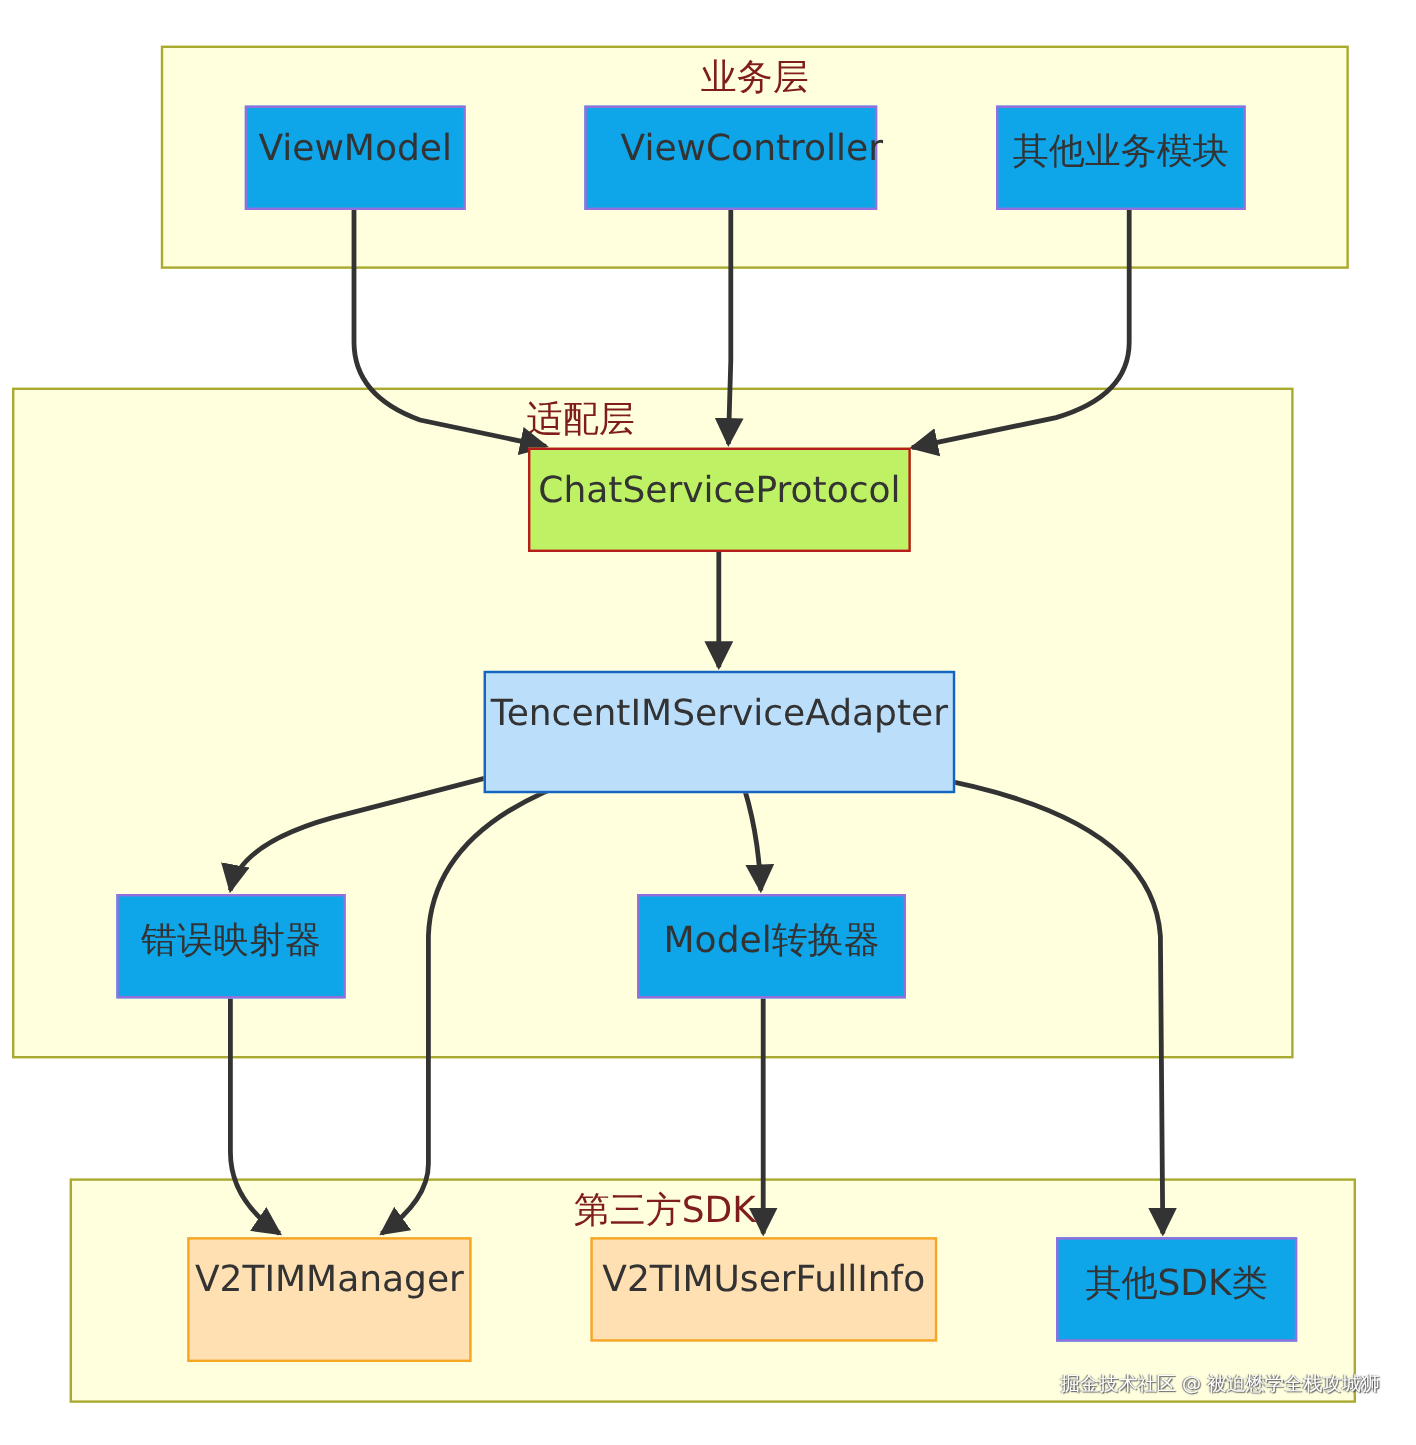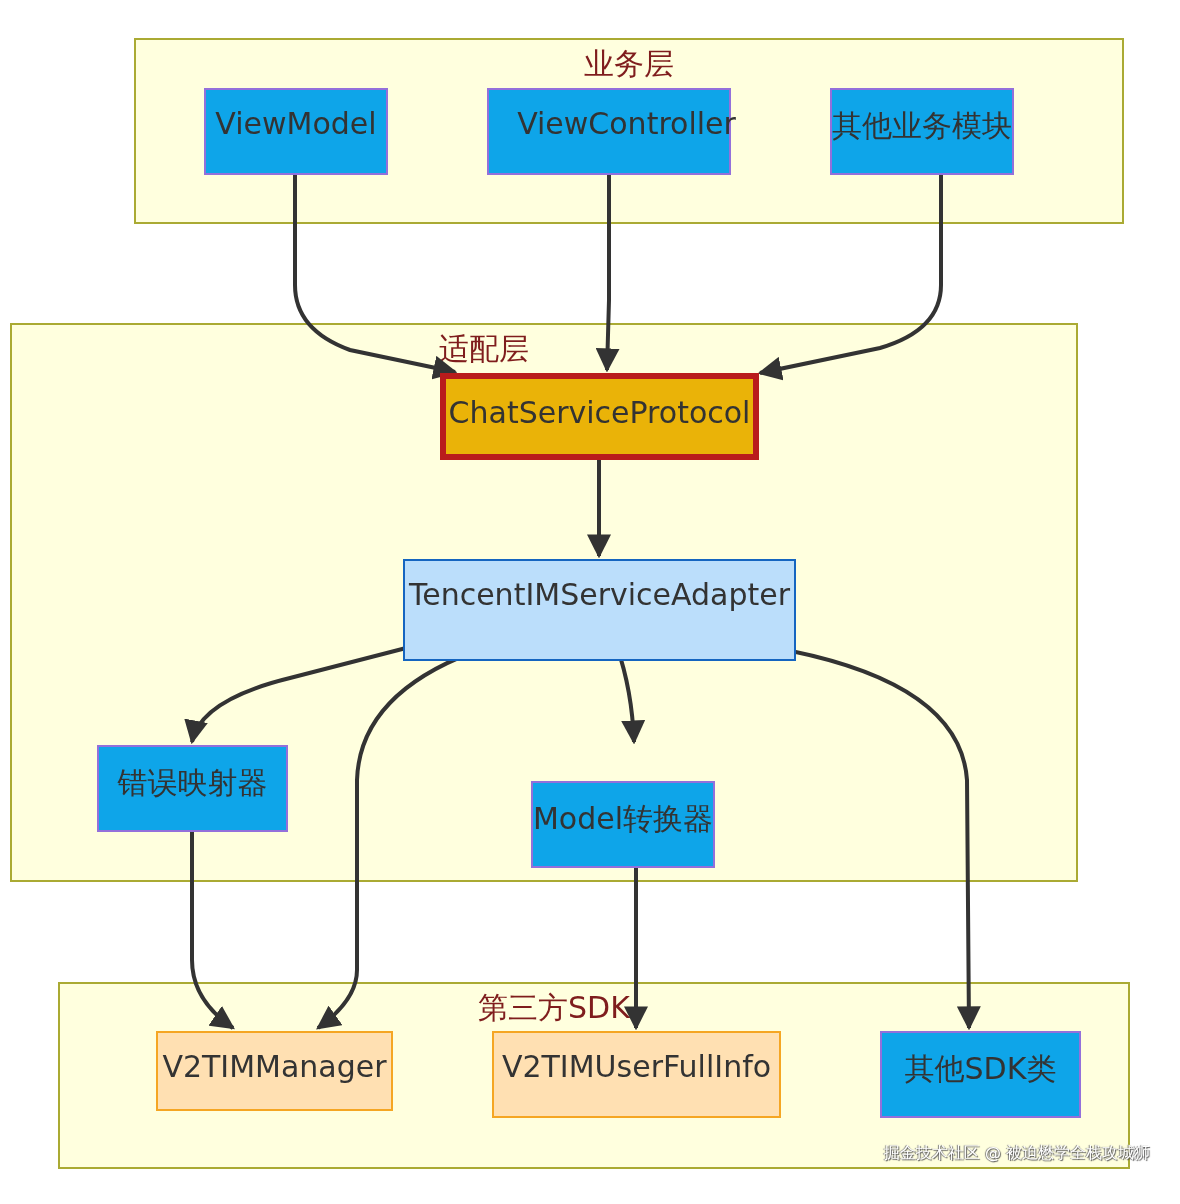--- a/index.html
+++ b/index.html
@@ -3,21 +3,21 @@
 <meta charset="utf-8">
 <style>
   html, body { margin: 0; padding: 0; background: #ffffff; }
   body { width: 1180px; height: 1204px; position: relative; overflow: hidden;
          font-family: "DejaVu Sans", "Liberation Sans", sans-serif; }
   .cluster { position: absolute; background: #ffffde; border: 2px solid #aaaa33; box-sizing: border-box; }
   .cluster-label { position: absolute; left: 0; right: 0; text-align: center; font-size: 30px; color: #7f1d1d; }
   .node { position: absolute; box-sizing: border-box; display: flex; align-items: flex-start; justify-content: center;
           font-size: 30px; color: #333333; padding-top: 16px; white-space: nowrap; }
   .n-default { background: #0ea5e9; border: 2px solid #9370db; }
-  .n-proto { background: #eab308; border: 6px solid #b91c1c; }
+  .n-proto { background: #bef264; border: 2px solid #b91c1c; }
   .n-adapter { background: #bbdefb; border: 2px solid #1565c0; }
   .n-sdk { background: #ffe0b2; border: 2px solid #f5a623; }
   svg.edges { position: absolute; left: 0; top: 0; width: 1180px; height: 1204px; pointer-events: none; }
   .watermark { position: absolute; right: 30px; top: 1143px; font-size: 16px; color: #ffffff;
                text-shadow: 1px 1px 1px #555, -1px 0 1px #777; letter-spacing: 0px; }
 </style>
 </head>
 <body>
 
 <div class="cluster" style="left:134px;top:38px;width:990px;height:186px;">
@@ -49,38 +49,38 @@
     <path d="M636,832 L636,1028" marker-end="url(#arrow)"></path>
   </g>
 </svg>
 
 <div class="node n-default" style="left:204px;top:88px;width:184px;height:87px;">
   <span>ViewModel</span>
 </div>
 <div class="node n-default" style="left:487px;top:88px;width:244px;height:87px;padding-left:35px;">
   <span>ViewController</span>
 </div>
-<div class="node n-default" style="left:830px;top:88px;width:184px;height:87px;">
+<div class="node n-default" style="left:830px;top:88px;width:208px;height:87px;">
   <span>其他业务模块</span>
 </div>
 
 <div class="node n-proto" style="left:440px;top:373px;width:319px;height:87px;">
   <span>ChatServiceProtocol</span>
 </div>
 <div class="node n-adapter" style="left:403px;top:559px;width:393px;height:102px;">
   <span>TencentIMServiceAdapter</span>
 </div>
 <div class="node n-default" style="left:97px;top:745px;width:191px;height:87px;">
   <span>错误映射器</span>
 </div>
-<div class="node n-default" style="left:531px;top:745px;width:184px;height:87px;margin-top:36px;">
+<div class="node n-default" style="left:531px;top:745px;width:224px;height:87px;">
   <span>Model转换器</span>
 </div>
 
-<div class="node n-sdk" style="left:156px;top:1031px;width:237px;height:80px;">
+<div class="node n-sdk" style="left:156px;top:1031px;width:237px;height:104px;">
   <span>V2TIMManager</span>
 </div>
 <div class="node n-sdk" style="left:492px;top:1031px;width:289px;height:87px;">
   <span>V2TIMUserFullInfo</span>
 </div>
 <div class="node n-default" style="left:880px;top:1031px;width:201px;height:87px;">
   <span>其他SDK类</span>
 </div>
 
 <div class="watermark">掘金技术社区 @ 被迫懋学全栈攻城狮</div>

